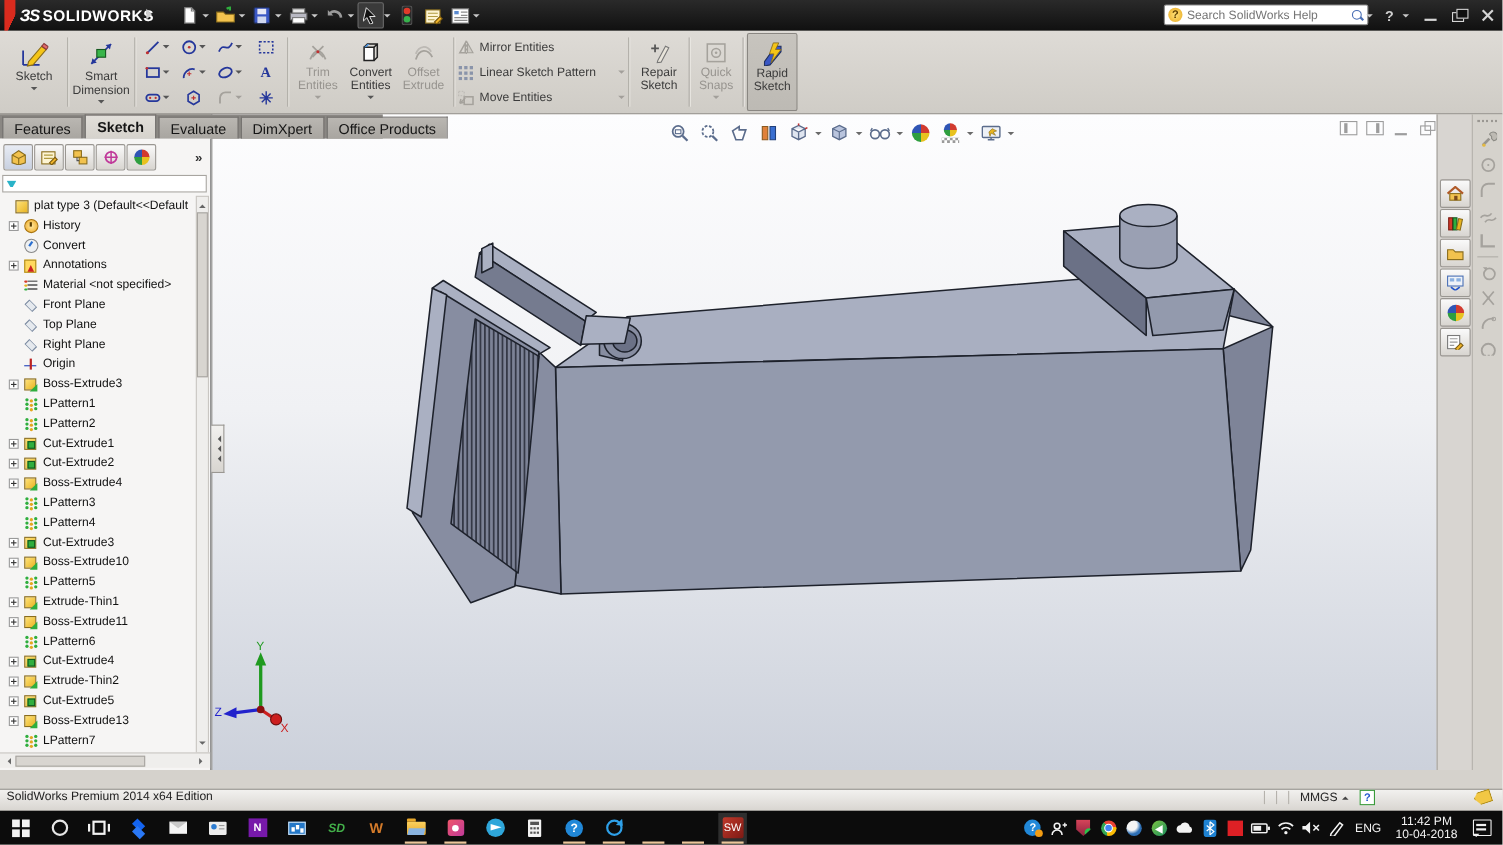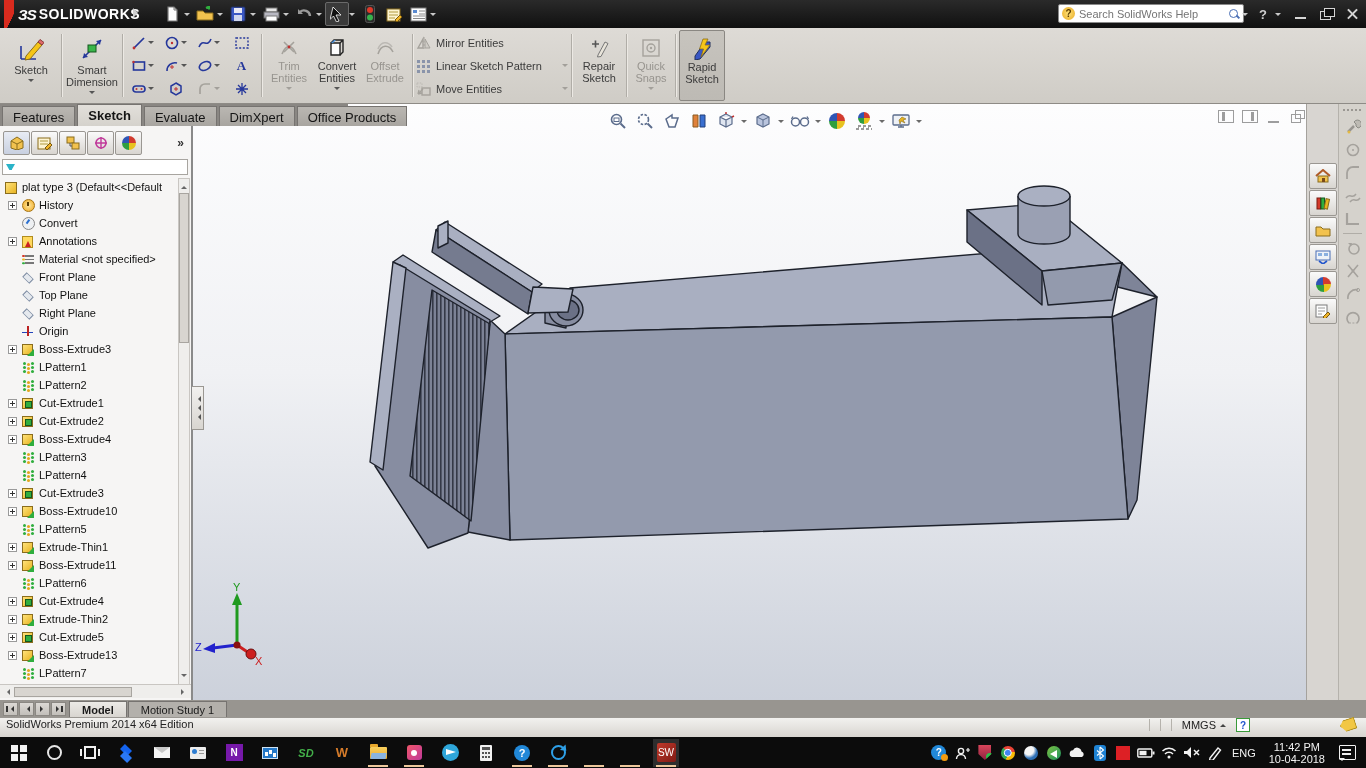--- a/index.html
+++ b/index.html
@@ -94,21 +94,21 @@
   .ptab{width:27px;height:24px;border:1px solid #9a9792;background:linear-gradient(#fafafa,#d8d5d0);border-radius:2px;
         display:flex;align-items:center;justify-content:center;position:relative}
   .ptab.active{background:linear-gradient(#e8ecf4,#c8d0e0)}
   .chev{margin-left:auto;margin-right:8px;font-weight:bold;color:#333;font-size:12px}
   .filter-row{position:absolute;left:2px;top:33px;width:186px;height:16px;border:1px solid #a8a5a0;background:#fff;display:flex;align-items:center;padding-left:3px}
   .funnel{width:9px;height:6px;background:#2ab3c8;clip-path:polygon(0 0,100% 0,62% 100%,38% 100%);position:relative}
   .funnel::after{content:"";position:absolute;left:3.5px;top:5px;width:2px;height:4px;background:#2ab3c8}
   .tree{position:absolute;left:0;top:52px;width:180px;height:505px;overflow:hidden;
         background:linear-gradient(90deg,transparent 0 11px,rgba(150,150,150,.0) 11px);}
   .tree-row{height:18px;display:flex;align-items:center;padding-left:8px;white-space:nowrap}
-  .tree-row.root{padding-left:3px;font-size:11px}
+  .tree-row.root{padding-left:12px;font-size:11px}
   .tlabel{font-size:11px;color:#111}
   .expand{width:9px;height:9px;margin:0 3px 0 0;flex:none;position:relative;visibility:hidden;background:#fff;border:1px solid #9a9a9a}
   .expand.plus{visibility:visible}
   .expand.plus::before{content:"";position:absolute;left:1px;right:1px;top:3px;height:1px;background:#333}
   .expand.plus::after{content:"";position:absolute;top:1px;bottom:1px;left:3px;width:1px;background:#333}
   .expand.none{visibility:hidden}
   .ticon{width:14px;height:13px;margin:0 4px 0 1px;position:relative;flex:none}
   .ticon::before{content:"";position:absolute}
   .ic-part::before{inset:1px 1px 0 1px;background:linear-gradient(135deg,#ffe27a,#e8b423);border:1px solid #8a6d1c}
   .ic-history::before{left:1px;top:0;width:11px;height:11px;border-radius:50%;background:radial-gradient(#ffe8a0,#f0a81f);border:1px solid #a87410}
@@ -1003,46 +1003,20 @@
         </svg>
     </span>
     <span class="rail-btn">
       <svg class="ic" width="16" height="16">
           <path d="M4 14 A6 6 0 1 1 12 14" fill="none" stroke="#9a9792" stroke-width="1.7"></path>
           <path d="M4 14 L12 14" stroke="#9a9792" stroke-dasharray="2 1.4"></path>
         </svg>
     </span>
   </div>
 
-  <div class="mtabs">
-    <div class="mnav">
-      <span class="mnav-btn mbar-l">
-          <span class="mtl"></span>
-        </span>
-      <span class="mnav-btn">
-          <span class="mtl"></span>
-        </span>
-      <span class="mnav-btn">
-          <span class="mtr"></span>
-        </span>
-      <span class="mnav-btn mbar-r">
-          <span class="mtr"></span>
-        </span>
-    </div>
-    <div style="display:flex;align-items:flex-end">
-
-        <div class="mtab active">
-          <span>Model</span>
-        </div>
-
-        <div class="mtab">
-          <span>Motion Study 1</span>
-        </div>
-      </div>
-  </div>
 
   <div class="statusbar">
     <span class="sb-left">SolidWorks Premium 2014 x64 Edition</span>
     <div class="sb-right">
       <span class="sb-sep"></span>
         <span class="sb-sep"></span>
         <span class="sb-sep"></span>
       <span class="sb-units">
         <span>MMGS</span>
         <span class="sb-caret-up"></span>

